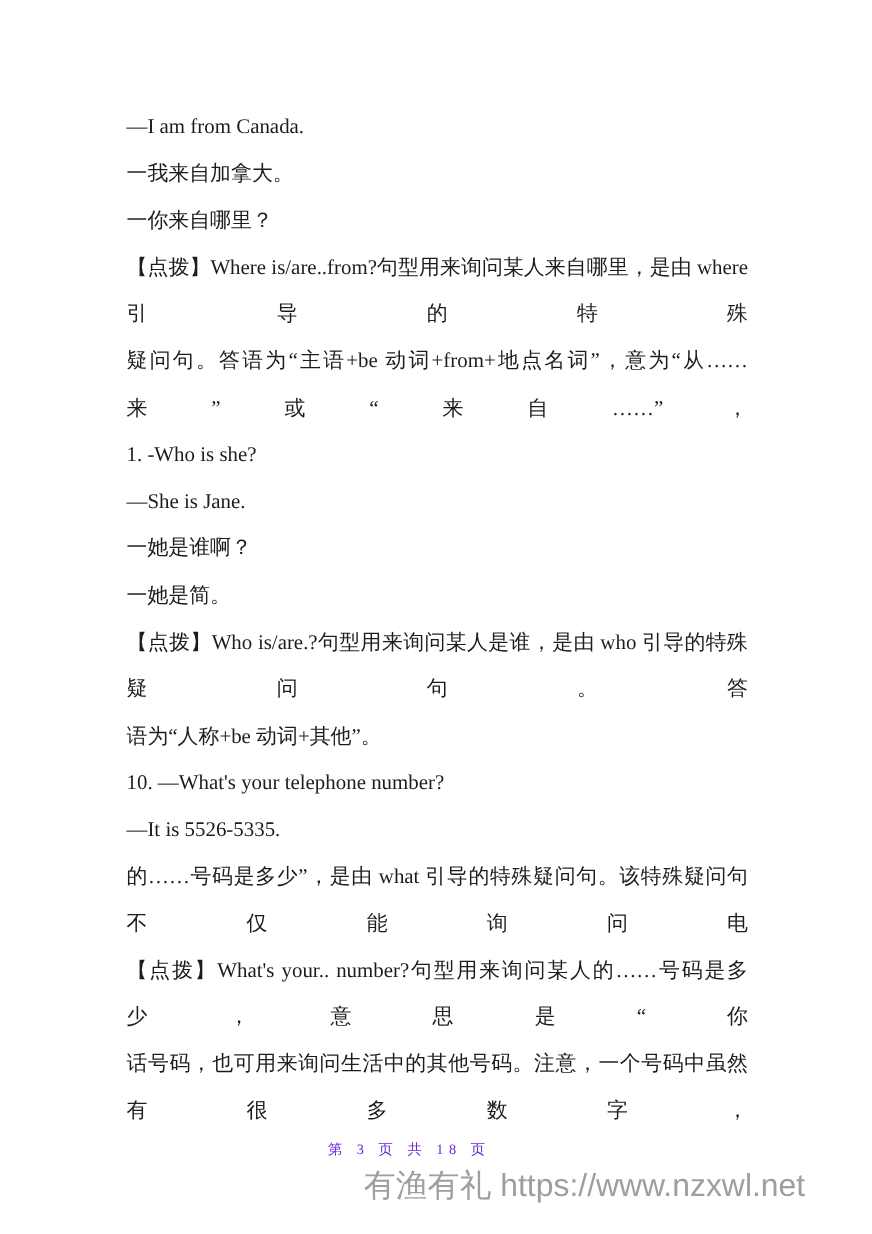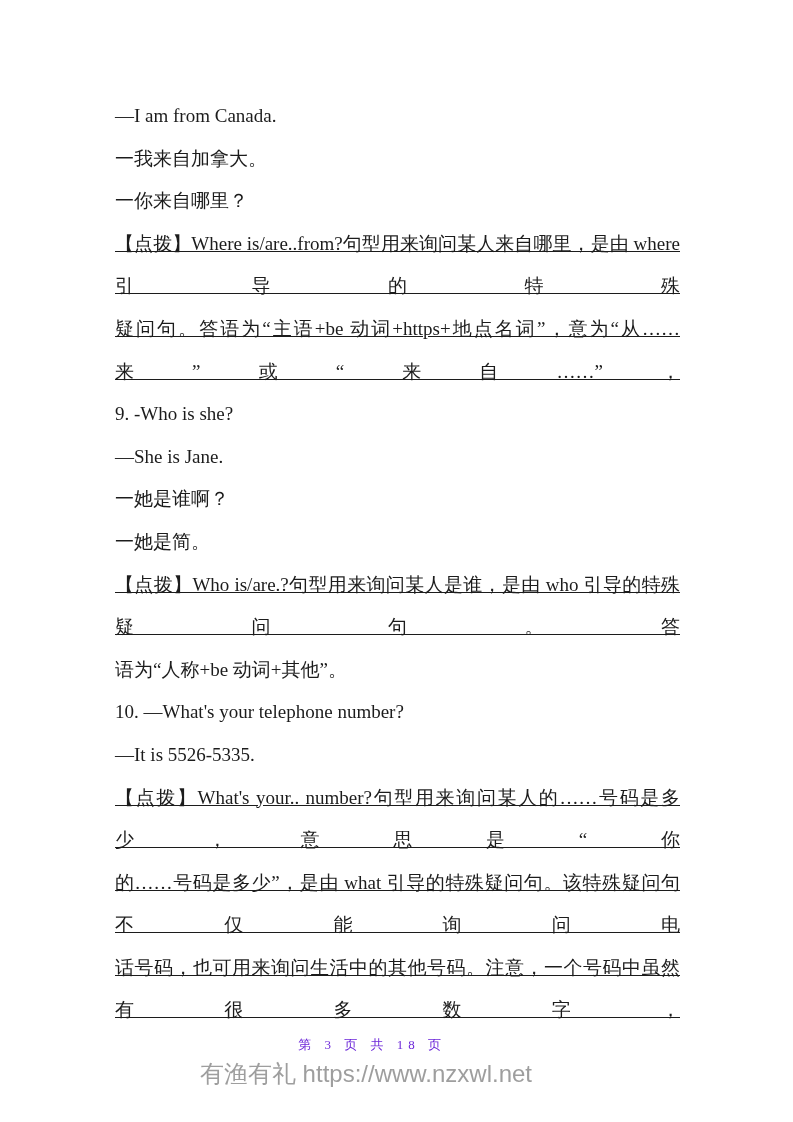--- a/index.html
+++ b/index.html
@@ -26,65 +26,64 @@
     font-weight: 500;
   }
   .line {
     display: block;
     min-height: 42.6px;
   }
   
   .j {
     text-align: justify;
     text-align-last: justify;
-    text-decoration: underline;
   }
   .page-footer {
     position: absolute;
     left: 0;
     right: 0;
     top: 1036px;
     text-align: center;
     font-size: 13px;
     letter-spacing: 5px;
     color: #6d28d9;
     font-family: "Liberation Serif", "DejaVu Serif", serif;
   }
   .watermark {
     position: absolute;
     left: 0;
     right: 12px;
     top: 1058px;
-    text-align: center;
-    font-size: 24px;
+    text-align: right;
+    font-size: 29px;
     color: #9e9e9e;
     font-family: "Liberation Sans", "DejaVu Sans", sans-serif;
   }
 </style>
 </head>
 <body>
 
 <div class="page">
 
   <div class="doc-content">
     <div class="line">—I am from Canada.</div>
     <div class="line">一我来自加拿大。</div>
     <div class="line">一你来自哪里？</div>
     <div class="line j">【点拨】Where is/are..from?句型用来询问某人来自哪里，是由 where 引导的特殊</div>
-    <div class="line j">疑问句。答语为“主语+be 动词+https+地点名词”，意为“从……来”或“来自……”，</div>
-    <div class="line">9. -Who is she?</div>
+    <div class="line j">疑问句。答语为“主语+be 动词+from+地点名词”，意为“从……来”或“来自……”，</div>
+    <div class="line">1. -Who is she?</div>
     <div class="line">—She is Jane.</div>
     <div class="line">一她是谁啊？</div>
     <div class="line">一她是简。</div>
     <div class="line j">【点拨】Who is/are.?句型用来询问某人是谁，是由 who 引导的特殊疑问句。答</div>
     <div class="line">语为“人称+be 动词+其他”。</div>
     <div class="line">10. —What's your telephone number?</div>
     <div class="line">—It is 5526-5335.</div>
+    <div class="line j">的……号码是多少”，是由 what 引导的特殊疑问句。该特殊疑问句不仅能询问电</div>
     <div class="line j">【点拨】What's your.. number?句型用来询问某人的……号码是多少，意思是“你</div>
-    <div class="line j">的……号码是多少”，是由 what 引导的特殊疑问句。该特殊疑问句不仅能询问电</div>
     <div class="line j">话号码，也可用来询问生活中的其他号码。注意，一个号码中虽然有很多数字，</div>
 
   </div>
 
   <div class="page-footer">第 3 页 共 18 页</div>
 
   <div class="watermark">有渔有礼 https://www.nzxwl.net</div>
 
 </div>
 

